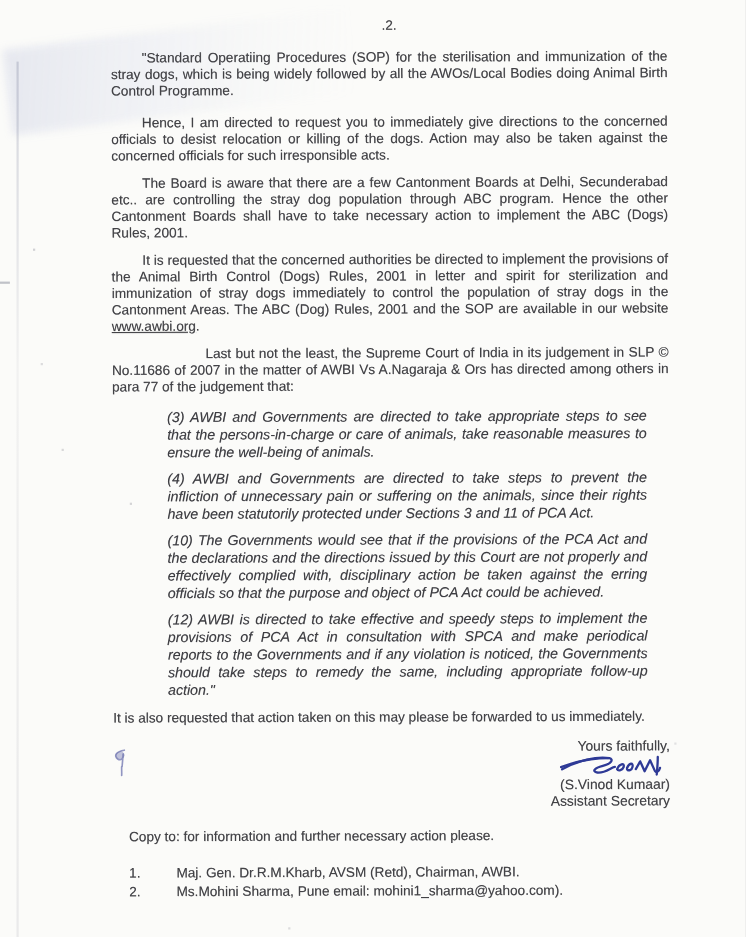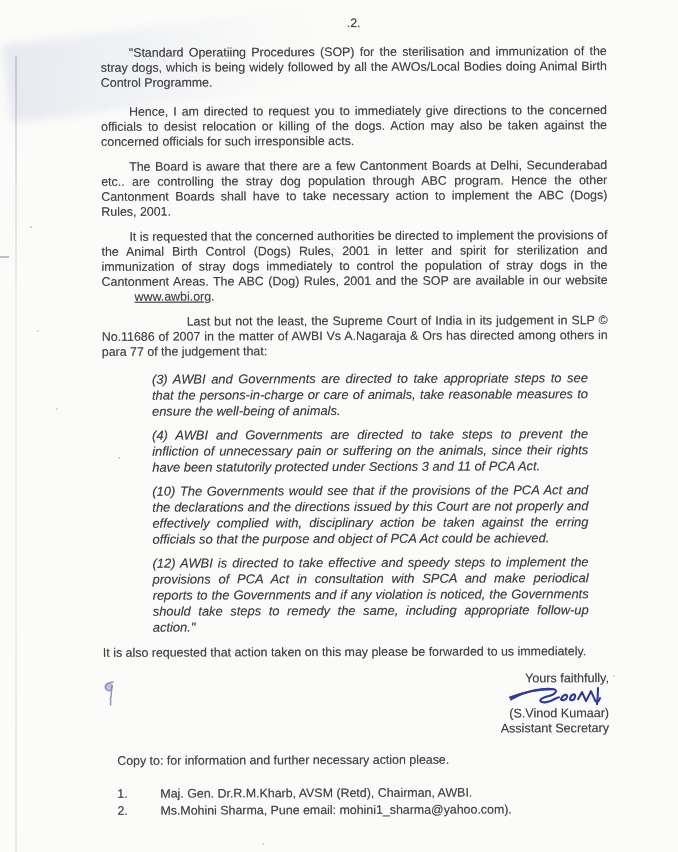--- a/index.html
+++ b/index.html
@@ -22,21 +22,21 @@
   .page-number { text-align: center; font-size: 12.4px; height: 15px; }
   p.body {
     margin: 14px 0 0 0;
     font-size: 12.4px;
     line-height: 15px;
     text-align: justify;
   }
   p.body.indent { text-indent: 28px; }
   p.body.deep-indent { text-indent: 85px; }
   p.m10 { margin-top: 10px; }
-  .link { text-decoration: underline; margin-left: 33px; }
+  .link { text-decoration: underline; }
   blockquote.q {
     margin: 8px 20px 0 50px;
     font-size: 12.9px;
     line-height: 16px;
     font-style: italic;
     text-align: justify;
     color: #3d3d42;
   }
   blockquote.q:first-of-type { margin-top: 12px; }
   p.closing { margin-top: 10px; font-size: 12.4px; line-height: 15px; }

